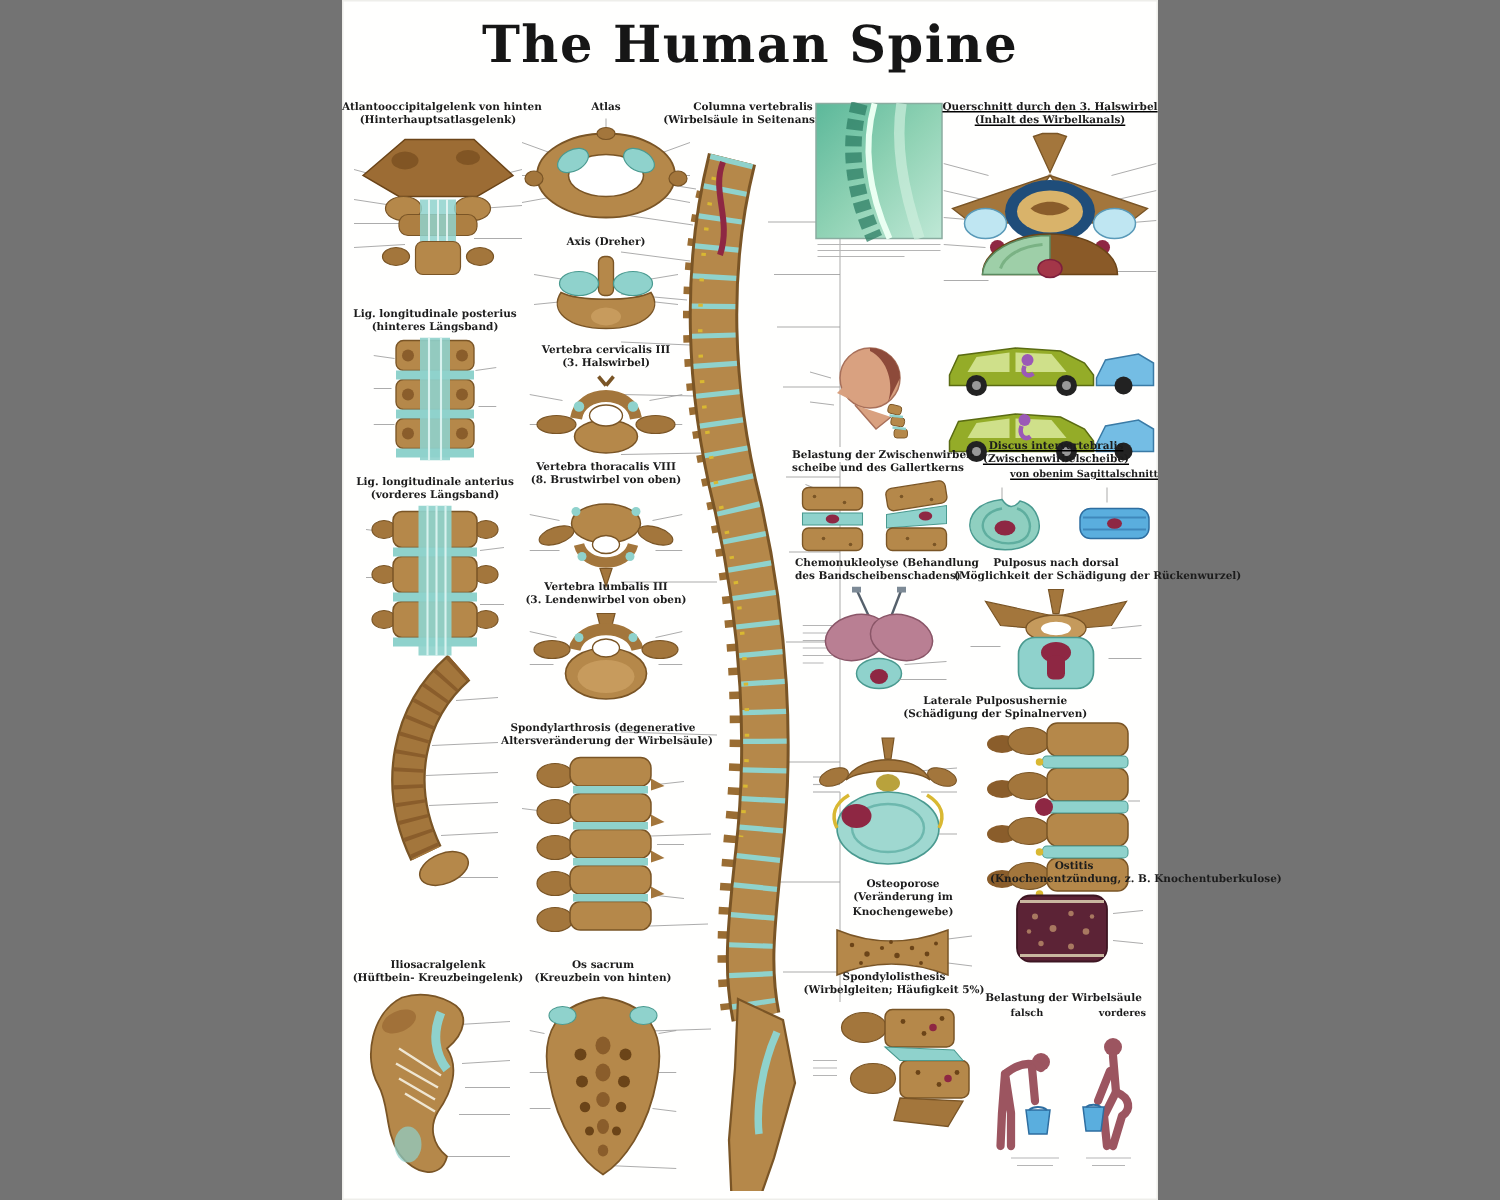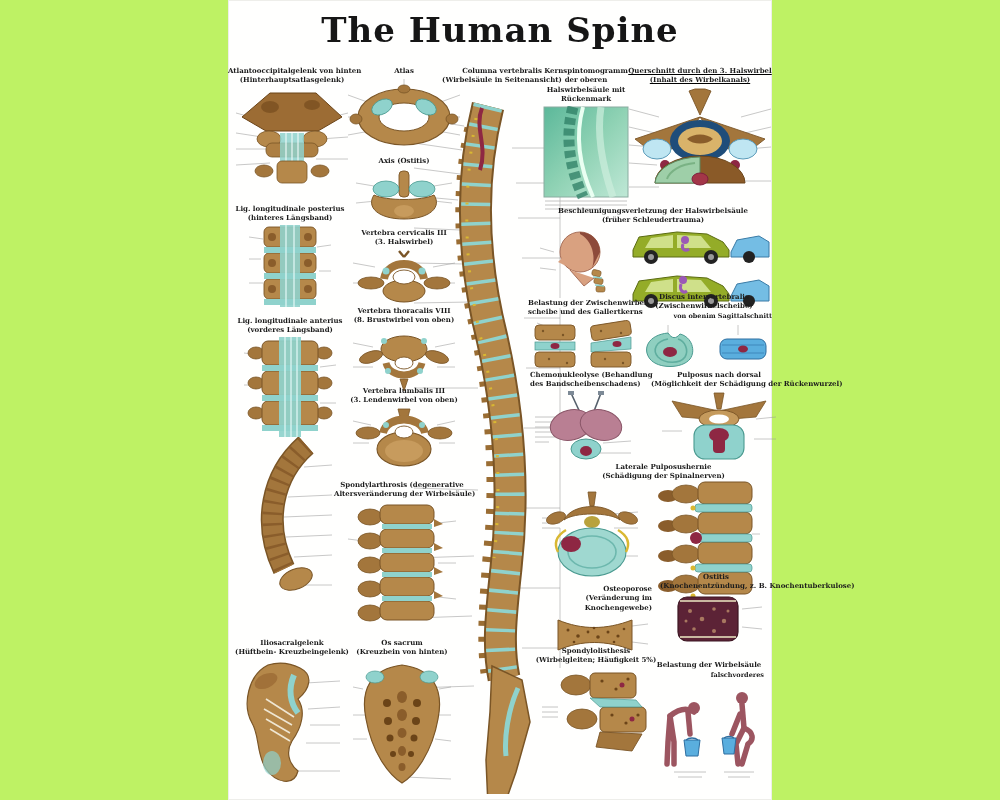--- a/index.html
+++ b/index.html
@@ -1,16 +1,16 @@
 <!DOCTYPE html>
 <html><head>
 <meta charset="utf-8">
 <style>
   html,body{margin:0;padding:0;background:#ffffff;}
-  .stage{position:relative;width:1000px;height:800px;background:#bef264;overflow:hidden;
+  .stage{position:relative;width:1000px;height:800px;background:#737373;overflow:hidden;
          font-family:"DejaVu Serif",serif;}
   .poster{position:absolute;left:228px;top:0;width:544px;height:800px;background:#fffffe;
           border:1px solid #eeeeea;box-sizing:border-box;}
   .title{position:absolute;left:228px;top:12px;width:544px;text-align:center;
          font:700 34px/1.1 "DejaVu Serif",serif;color:#161616;letter-spacing:1px;}
   .panel{position:absolute;text-align:center;}
   .h{font:700 7px/1.35 "DejaVu Serif",serif;color:#1c1c1c;}
   .h div{white-space:nowrap;}
   .cap{font:700 7px/1.3 "DejaVu Serif",serif;color:#1c1c1c;}
   .sublabels{display:flex;justify-content:flex-end;font:700 6.5px/1.2 "DejaVu Serif",serif;color:#1c1c1c;margin-top:2px;}
@@ -136,21 +136,21 @@
       <ellipse cx="56" cy="40" rx="25" ry="14" fill="#ffffff" stroke="#7a5526" stroke-width="1"></ellipse>
       <ellipse cx="34" cy="30" rx="11" ry="7" transform="rotate(-28 34 30)" fill="#8fd2cc" stroke="#4a9a90" stroke-width=".8"></ellipse>
       <ellipse cx="78" cy="30" rx="11" ry="7" transform="rotate(28 78 30)" fill="#8fd2cc" stroke="#4a9a90" stroke-width=".8"></ellipse>
       <ellipse cx="8" cy="42" rx="6" ry="5" fill="#a3763c" stroke="#7a5526" stroke-width=".8"></ellipse>
       <ellipse cx="104" cy="42" rx="6" ry="5" fill="#a3763c" stroke="#7a5526" stroke-width=".8"></ellipse>
       <ellipse cx="56" cy="12" rx="6" ry="4" fill="#a3763c" stroke="#7a5526" stroke-width=".8"></ellipse>
     </svg>
   </div>
 
   <div class="panel" style="left:352px;top:156px;width:104px;">
-    <div class="cap">Axis (Ostitis)</div>
+    <div class="cap">Axis (Dreher)</div>
     <svg width="96" height="58" viewBox="0 0 96 58">
       <g class="ll">
           <line x1="0" y1="16" x2="24" y2="20"></line>
           <line x1="0" y1="36" x2="20" y2="34"></line>
         <line x1="96" y1="16" x2="72" y2="20"></line>
           <line x1="96" y1="36" x2="78" y2="34"></line>
         </g>
       <rect x="43" y="4" width="10" height="26" rx="4" fill="#b5884a" stroke="#7a5526" stroke-width=".9"></rect>
       <ellipse cx="30" cy="22" rx="13" ry="8" fill="#8fd2cc" stroke="#4a9a90" stroke-width=".8"></ellipse>
       <ellipse cx="66" cy="22" rx="13" ry="8" fill="#8fd2cc" stroke="#4a9a90" stroke-width=".8"></ellipse>
@@ -403,26 +403,20 @@
         <ellipse cx="49" cy="38" rx="5" ry="6"></ellipse>
           <ellipse cx="49" cy="56" rx="5" ry="6"></ellipse>
         <ellipse cx="49" cy="74" rx="4.5" ry="5"></ellipse>
           <ellipse cx="49" cy="92" rx="4" ry="5"></ellipse>
         <ellipse cx="49" cy="108" rx="3.5" ry="4"></ellipse>
       </g>
     </svg>
   </div>
 
   <div class="panel" style="left:536px;top:66px;width:100px;">
-    <div class="h">
-      <div>Kernspintomogramm</div>
-      <div>der oberen</div>
-      <div>Halswirbelsäule mit</div>
-      <div>Rückenmark</div>
-    </div>
     <svg width="86" height="104" viewBox="0 0 86 104">
       <defs>
         <linearGradient id="mriGrad" x1="0" y1="0" x2="1" y2="1">
           <stop offset="0" stop-color="#5cb89a"></stop>
             <stop offset=".5" stop-color="#8fd2b4"></stop>
           <stop offset="1" stop-color="#bfe8d6"></stop>
         </linearGradient>
       </defs>
       <rect x="1" y="1" width="84" height="90" fill="url(#mriGrad)" stroke="#8aaca0" stroke-width="1"></rect>
       <path d="M30,1 C22,30 26,60 40,91" fill="none" stroke="#2e7d64" stroke-width="11" stroke-dasharray="7 4" opacity=".75"></path>
@@ -463,26 +457,20 @@
       <path d="M58,52 C64,46 78,46 84,52 C78,58 64,58 58,52 Z" fill="#8a5d2b"></path>
       <circle cx="36" cy="78" r="5" fill="#8e2743"></circle>
       <circle cx="106" cy="78" r="5" fill="#8e2743"></circle>
       <path d="M26,96 A45,27 0 0 1 116,96 L71,96 Z" fill="#8a5a28" stroke="#6b4418" stroke-width="1"></path>
       <path d="M26,96 A45,27 0 0 1 71,70 L71,96 Z" fill="#9ecfa8" stroke="#5a8a60" stroke-width="1"></path>
       <path d="M38,92 A33,20 0 0 1 66,76" fill="none" stroke="#7ab284" stroke-width="2"></path>
       <ellipse cx="71" cy="92" rx="8" ry="6" fill="#a33648" stroke="#7e1f3d" stroke-width="1"></ellipse>
     </svg>
   </div>
 
-  <div class="panel" style="left:528px;top:206px;width:250px;">
-    <div class="h">
-      <div>Beschleunigungsverletzung der Halswirbelsäule</div>
-      <div>(früher Schleudertrauma)</div>
-    </div>
-  </div>
   <div class="panel" style="left:540px;top:226px;width:80px;">
     <svg width="80" height="70" viewBox="0 0 80 70">
       <g class="ll">
           <line x1="0" y1="20" x2="14" y2="24"></line>
           <line x1="0" y1="40" x2="16" y2="42"></line>
         </g>
       <circle cx="40" cy="24" r="20" fill="#d9a180" stroke="#a8705a" stroke-width="1"></circle>
       <path d="M40,4 A20,20 0 0 1 60,24 L52,40 C56,28 52,12 40,6 Z" fill="#8d4a3a"></path>
       <polygon points="22,30 18,34 26,38" fill="#d9a180"></polygon>
       <path d="M30,42 L44,58 L54,50" fill="#d9a180" stroke="#a8705a" stroke-width="1"></path>
@@ -551,21 +539,21 @@
         <ellipse cx="84" cy="25" rx="4.5" ry="3" fill="#8e2743"></ellipse>
         <rect x="58" y="33" width="40" height="15" rx="4" fill="#b5884a" stroke="#7a5526" stroke-width=".9"></rect>
         <circle cx="68" cy="12" r="1.2" fill="#7a5526"></circle>
           <circle cx="88" cy="14" r="1.2" fill="#7a5526"></circle>
         <circle cx="72" cy="40" r="1.2" fill="#7a5526"></circle>
           <circle cx="90" cy="44" r="1.2" fill="#7a5526"></circle>
       </g>
     </svg>
   </div>
 
-  <div class="panel" style="left:636px;top:292px;width:136px;">
+  <div class="panel" style="left:636px;top:292px;width:136px;text-decoration:underline;">
     <div class="h">
       <div>Discus intervertebralis</div>
       <div>(Zwischenwirbelscheibe)</div>
     </div>
     <div class="sublabels">
       <span>von oben</span>
       <span>im Sagittalschnitt</span>
     </div>
     <svg width="132" height="50" viewBox="0 0 132 50">
       <g class="ll">
@@ -604,21 +592,21 @@
       <ellipse cx="66" cy="34" rx="21" ry="15" transform="rotate(14 66 34)" fill="#b97f93" stroke="#8a5668" stroke-width="1"></ellipse>
       <ellipse cx="51" cy="58" rx="15" ry="10" fill="#8fd2cc" stroke="#4a9a90" stroke-width="1"></ellipse>
       <ellipse cx="51" cy="60" rx="6" ry="5" fill="#8e2743"></ellipse>
       <g class="ll">
           <line x1="68" y1="52" x2="96" y2="50"></line>
           <line x1="64" y1="62" x2="96" y2="62"></line>
         </g>
     </svg>
   </div>
 
-  <div class="panel" style="left:636px;top:370px;width:136px;margin-left:15px;">
+  <div class="panel" style="left:636px;top:370px;width:136px;">
     <div class="h">
       <div>Pulposus nach dorsal</div>
       <div>(Möglichkeit der Schädigung der Rückenwurzel)</div>
     </div>
     <svg width="118" height="72" viewBox="0 0 118 72">
       <g class="ll">
           <line x1="96" y1="28" x2="116" y2="26"></line>
           <line x1="94" y1="48" x2="116" y2="48"></line>
         <line x1="22" y1="40" x2="2" y2="40"></line>
         </g>
@@ -685,21 +673,21 @@
         <rect x="43" y="56" width="57" height="8" rx="3" fill="#8fd2cc" stroke="#4a9a90" stroke-width=".7"></rect>
         <rect x="43" y="86" width="57" height="8" rx="3" fill="#8fd2cc" stroke="#4a9a90" stroke-width=".7"></rect>
         <circle cx="44" cy="60" r="6" fill="#8e2743"></circle>
         <circle cx="41" cy="30" r="2.5" fill="#d9b832"></circle>
           <circle cx="41" cy="90" r="2.5" fill="#d9b832"></circle>
         <circle cx="41" cy="118" r="2.5" fill="#d9b832"></circle>
       </g>
     </svg>
   </div>
 
-  <div class="panel" style="left:552px;top:584px;width:100px;text-align:right;">
+  <div class="panel" style="left:552px;top:584px;width:100px;">
     <div class="h">
       <div>Osteoporose</div>
       <div>(Veränderung im</div>
       <div>Knochengewebe)</div>
     </div>
     <svg width="96" height="42" viewBox="0 0 96 42">
       <g class="ll">
           <line x1="78" y1="12" x2="94" y2="10"></line>
           <line x1="78" y1="28" x2="94" y2="30"></line>
         </g>
@@ -772,21 +760,21 @@
         </g>
       <circle cx="80" cy="18" r="2.5" fill="#8e2743"></circle>
         <circle cx="90" cy="52" r="2.5" fill="#8e2743"></circle>
     </svg>
   </div>
 
   <div class="panel" style="left:644px;top:660px;width:130px;">
     <div class="h">
       <div>Belastung der Wirbelsäule</div>
     </div>
-    <div class="sublabels" style="width:110px;margin:3px auto 0;">
+    <div class="sublabels" style="width:110px;margin:3px auto 0;gap:37px;">
       <span>falsch</span>
       <span>vorderes</span>
     </div>
     <svg width="118" height="98" viewBox="0 0 118 98">
       <g stroke="#9c5560" stroke-width="5.5" stroke-linecap="round" fill="none">
         <circle cx="44" cy="26" r="6" fill="#9c5560" stroke="none"></circle>
         <path d="M20,34 C30,26 38,26 44,30"></path>
         <path d="M20,34 L18,60 M20,34 L24,60 M18,60 L17,82 M24,60 L24,82"></path>
         <path d="M38,30 L40,52"></path>
       </g>

